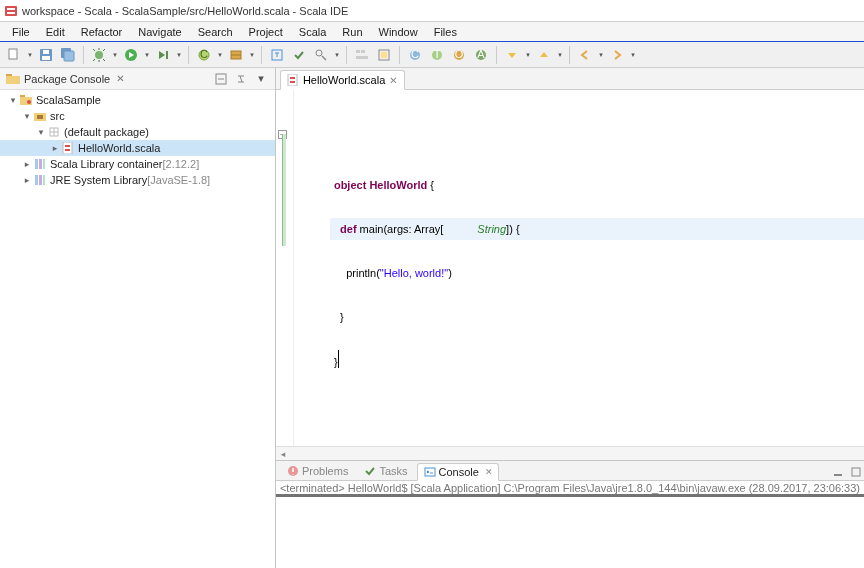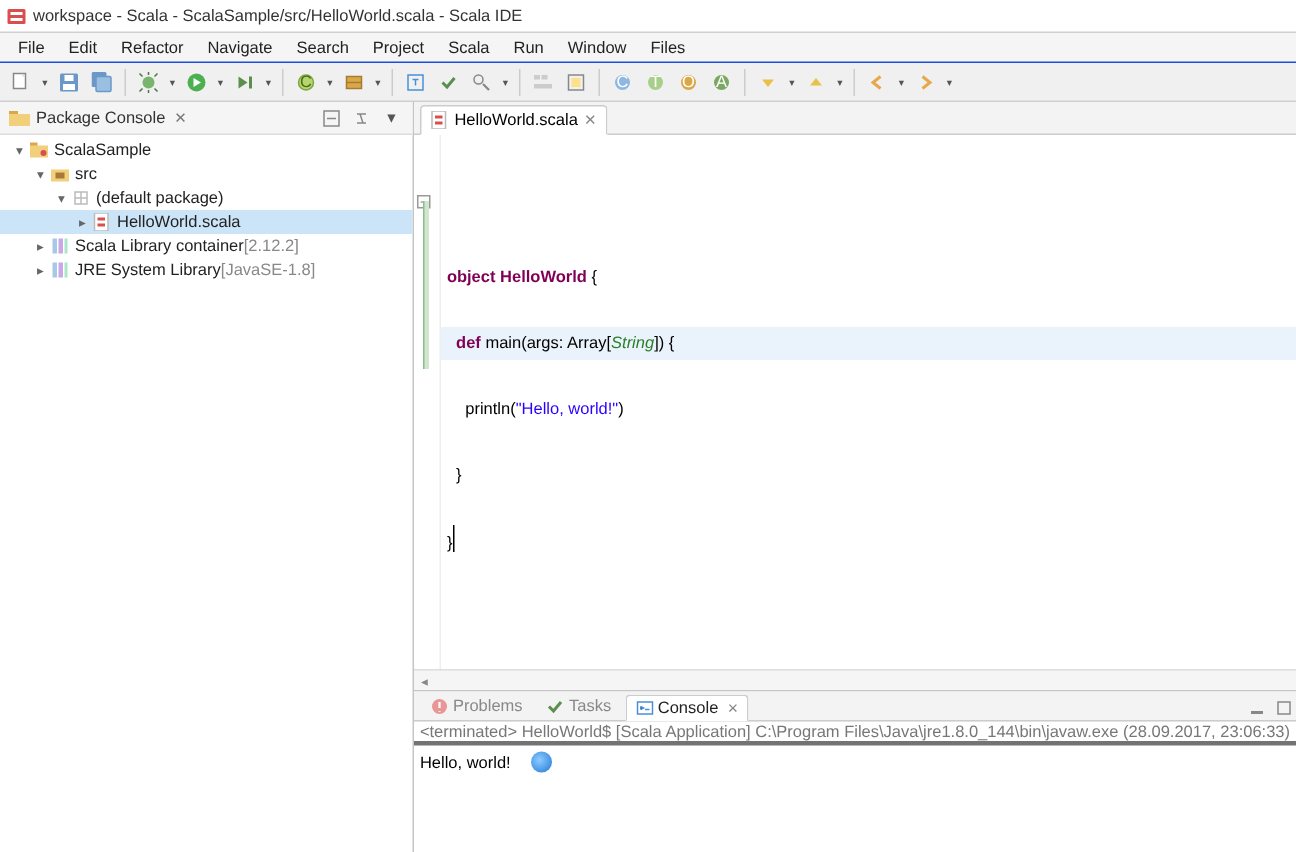--- a/index.html
+++ b/index.html
@@ -44,26 +44,26 @@
 .editor-tabs { height: 22px; background: #f3f3f3; border-bottom: 1px solid #ccc; display: flex; align-items: flex-end; padding-left: 4px; }
 .editor-tab { height: 20px; background: #fff; border: 1px solid #ccc; border-bottom: 1px solid #fff; border-radius: 3px 3px 0 0; display: flex; align-items: center; padding: 0 6px; gap: 4px; margin-bottom: -1px; cursor: pointer; }
 .editor-tab .tab-icon { width: 12px; height: 12px; display: inline-flex; }
 .editor-tab .tab-close { font-size: 10px; color: #888; cursor: pointer; }
 
 .editor-body { flex: 1; display: flex; position: relative; overflow: hidden; }
 .gutter { width: 18px; background: #fff; border-right: 1px solid #eee; position: relative; }
 .fold-bar { position: absolute; left: 6px; top: 44px; width: 4px; height: 112px; background: #cfe6cf; border-left: 1px solid #8dbb8d; }
 .fold-marker { position: absolute; left: 2px; top: 40px; width: 9px; height: 9px; border: 1px solid #999; background: #fff; font-size: 8px; line-height: 7px; text-align: center; color: #666; }
 
-.code { flex: 1; font-family: Consolas, "Courier New", monospace; font-size: 16px; line-height: 22px; padding: 40px 4px 0 4px; white-space: pre; position: relative; }
+.code { flex: 1; font-family: Consolas, "Courier New", monospace; font-size: 16px; line-height: 22px; padding: 40px 4px 0 4px; white-space: pre; position: relative; margin-left: 36px; }
 .code .current-line { position: absolute; left: 0; right: 0; height: 22px; background: #eaf3fb; top: 128px; z-index: 0; }
 .code .tok-k { color: #7f0055; font-weight: bold; }
 .code .tok-type { color: #7f0055; font-weight: bold; }
 .code .tok-str { color: #2a00ff; }
-.code .tok-gtype { color: #2a7f2a; font-style: italic; }
+.code .tok-gtype { color: #2a7f2a; font-style: italic; padding-left: 34px; }
 .code .tok-ident { color: #000; }
 .code-line { position: relative; z-index: 1; }
 .cursor { display: inline-block; width: 1px; height: 18px; background: #000; vertical-align: text-bottom; }
 
 .editor-hscroll { height: 14px; background: #f5f5f5; border-top: 1px solid #ddd; display: flex; align-items: center; }
 .editor-hscroll .arrow { width: 14px; text-align: center; color: #888; font-size: 9px; }
 
 
 .bottom-panel { height: 108px; border-top: 1px solid #c5c5c5; background: #fff; display: flex; flex-direction: column; }
 .bottom-tabs { height: 20px; background: #f3f3f3; border-bottom: 1px solid #ccc; display: flex; align-items: flex-end; padding-left: 4px; gap: 2px; }
@@ -421,19 +421,15 @@
               <rect x="1" y="7" width="8" height="2" fill="#888"></rect>
             </svg>
           </span>
         <span class="bt-tool">
             <svg width="10" height="10" viewBox="0 0 10 10">
               <rect x="1" y="1" width="8" height="8" fill="none" stroke="#888"></rect>
             </svg>
           </span>
       </div>
       <div class="console-status">&lt;terminated&gt; HelloWorld$ [Scala Application] C:\Program Files\Java\jre1.8.0_144\bin\javaw.exe (28.09.2017, 23:06:33)</div>
-      <div class="console-out">
-        <span>Hello, world!</span>
-        <span class="busy"></span>
-      </div>
     </div>
   </div>
 </div>
 
 </body></html>

